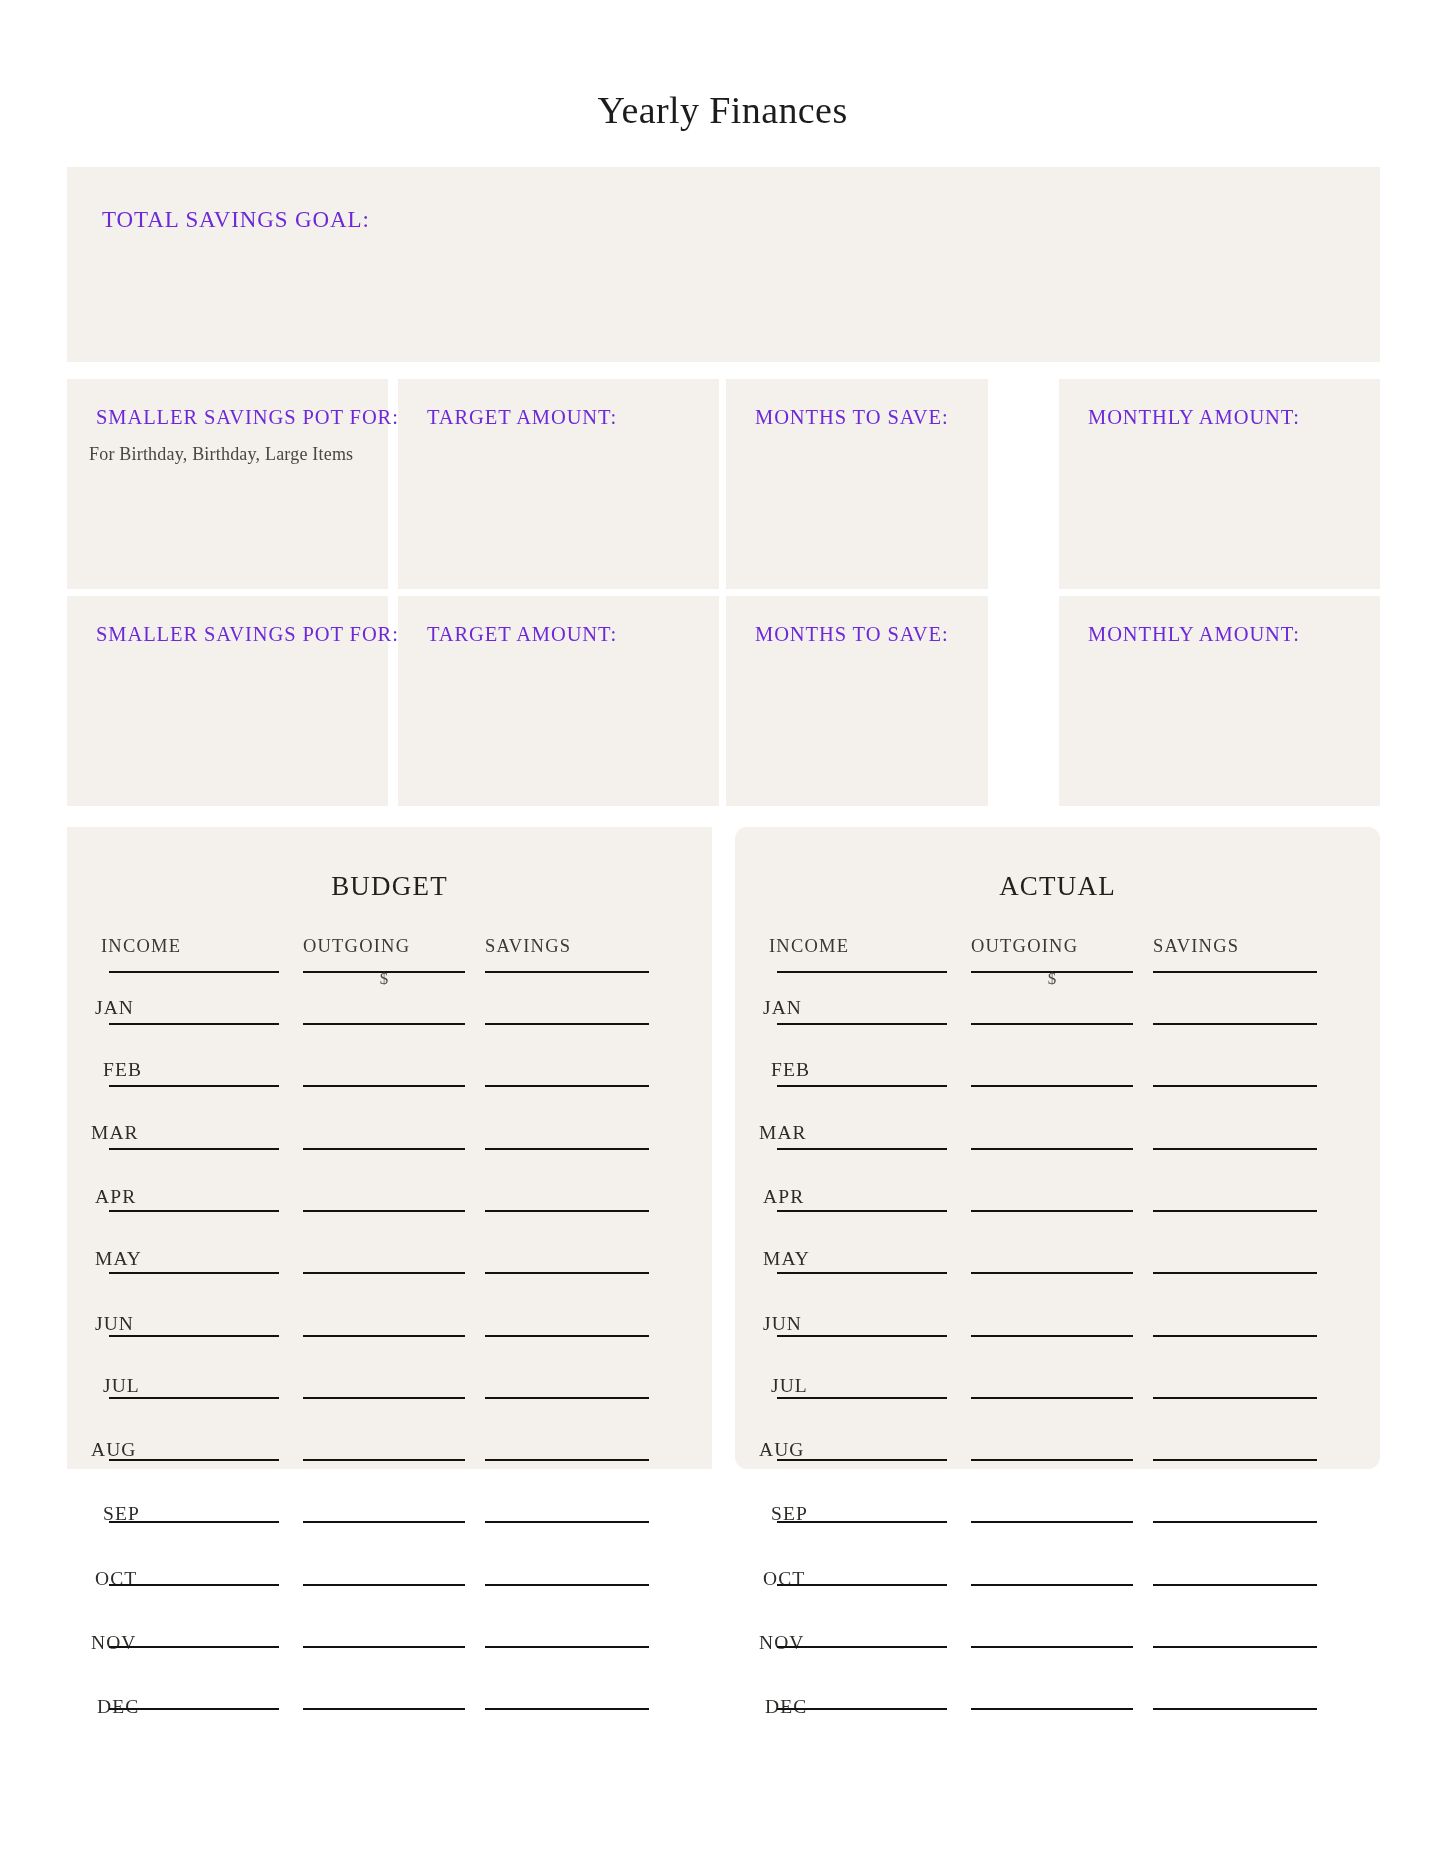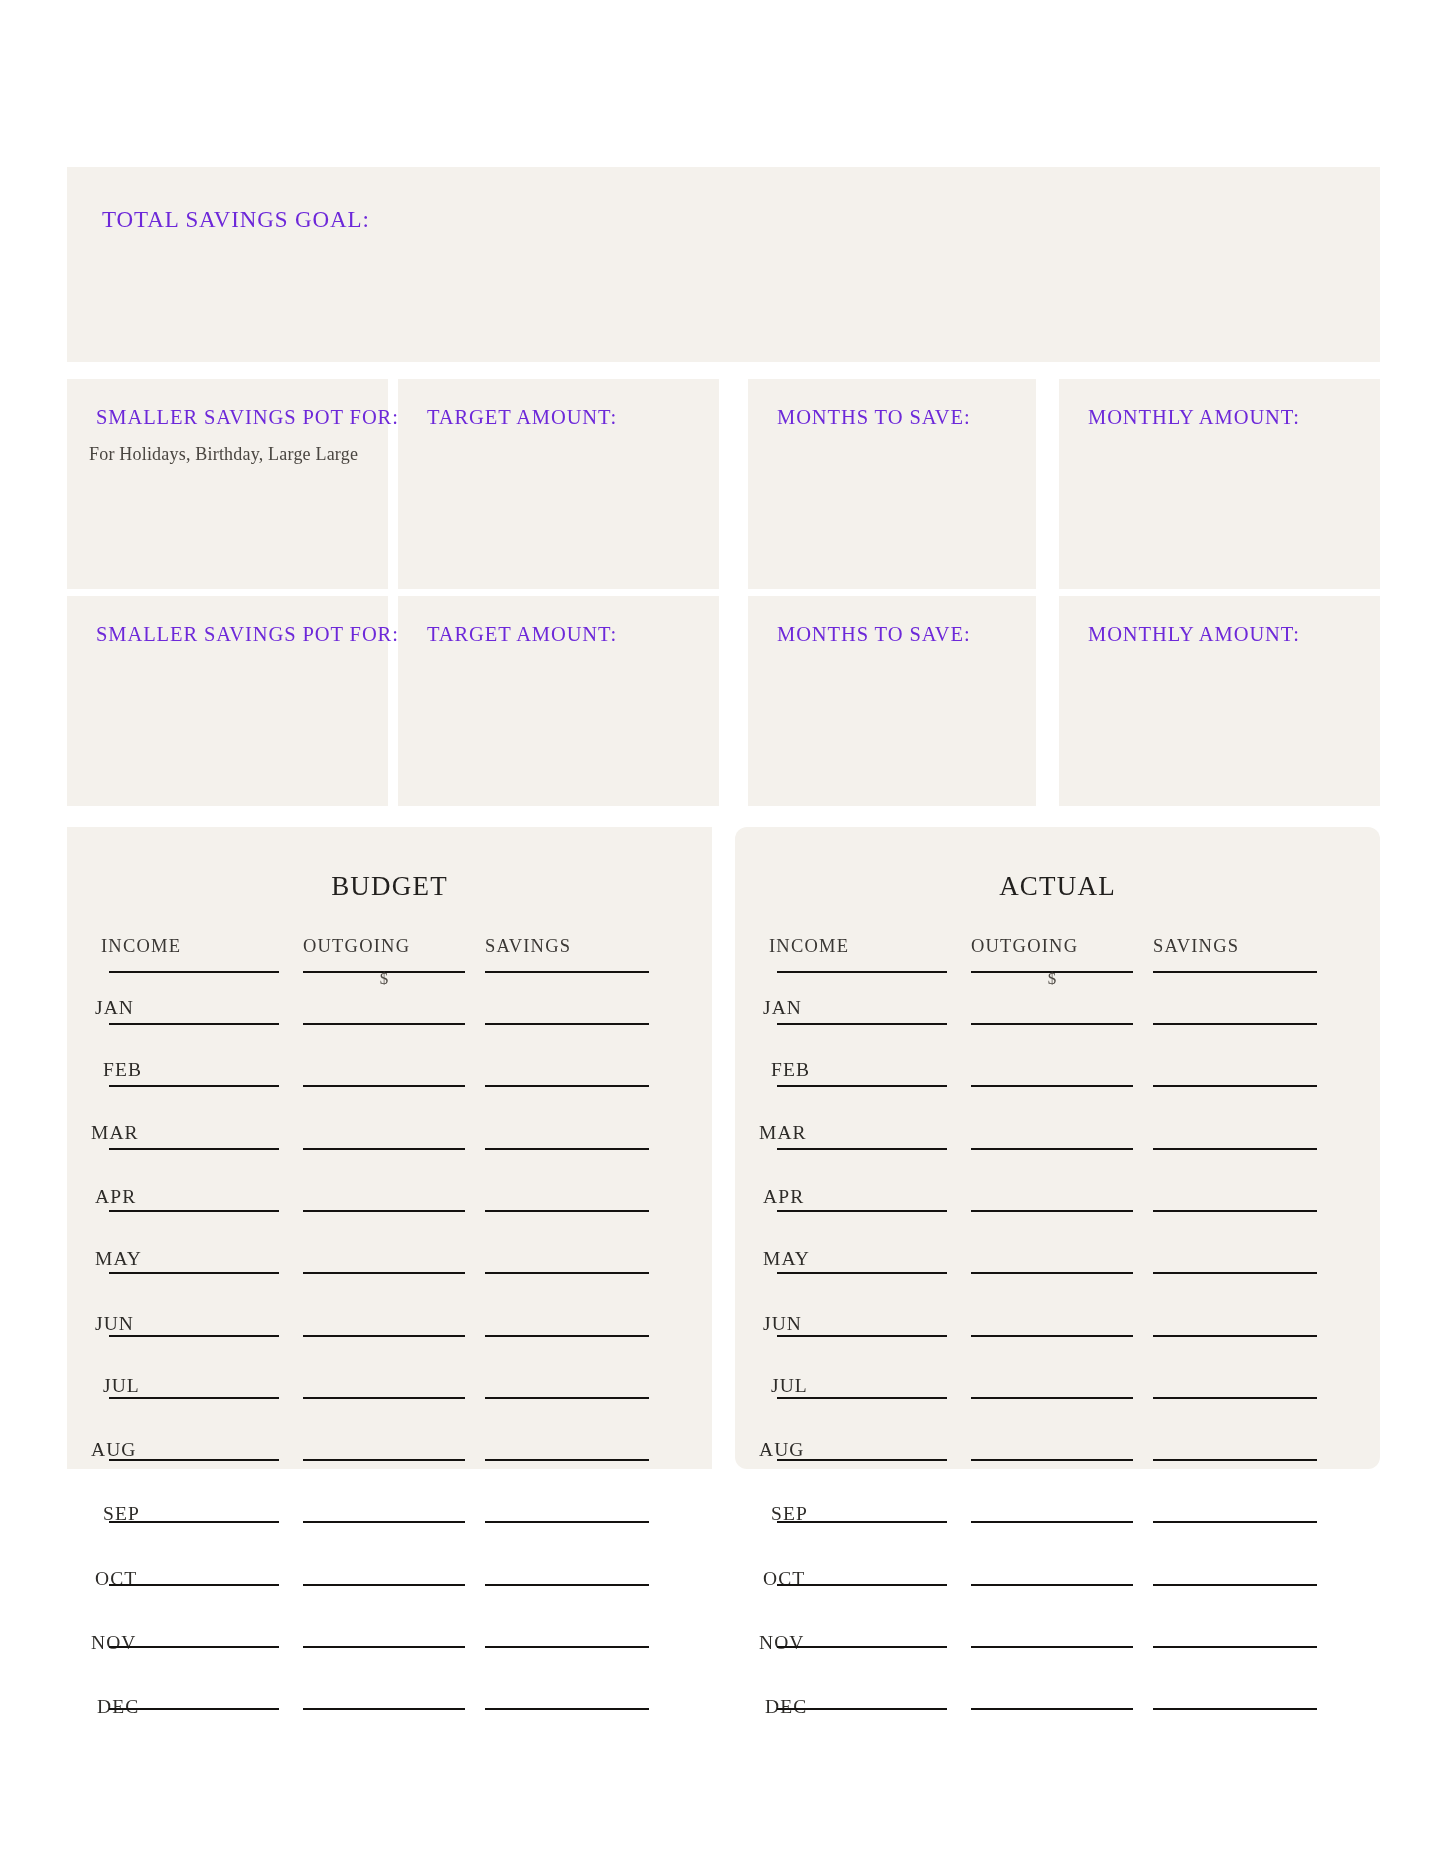--- a/index.html
+++ b/index.html
@@ -82,21 +82,21 @@
     position: absolute;
     left: 22px;
     top: 56px;
   }
 
   .row1 { top: 379px; }
   .row2 { top: 596px; }
 
   .col-a { left: 67px;   width: 321px; }
   .col-b { left: 398px;  width: 321px; }
-  .col-c { left: 748px;  width: 288px; }
+  .col-c { left: 726px;  width: 262px; }
   .col-d { left: 1059px; width: 321px; }
 
   
   .ledger {
     top: 827px;
     height: 642px;
     width: 645px;
   }
   #ledger-budget { left: 67px; }
   #ledger-actual { left: 735px; border-radius: 12px; }
@@ -174,28 +174,29 @@
   }
   .row-rule.c0 { left: 42px;  width: 170px; }
   .row-rule.c1 { left: 236px; width: 162px; }
   .row-rule.c2 { left: 418px; width: 164px; }
 </style>
 </head>
 <body>
 
 <div class="page">
 
+  <div class="page-title">Yearly Finances</div>
 
   <div class="panel" id="total-goal">
     <div class="panel-label">TOTAL SAVINGS GOAL:</div>
   </div>
 
   <div class="panel pot-cell row1 col-a">
     <div class="panel-label">SMALLER SAVINGS POT FOR:</div>
-    <div class="panel-sub">For Holidays, Birthday, Large Large</div>
+    <div class="panel-sub">For Birthday, Birthday, Large Items</div>
   </div>
   <div class="panel pot-cell row1 col-b">
     <div class="panel-label">TARGET AMOUNT:</div>
   </div>
   <div class="panel pot-cell row1 col-c">
     <div class="panel-label">MONTHS TO SAVE:</div>
   </div>
   <div class="panel pot-cell row1 col-d">
     <div class="panel-label">MONTHLY AMOUNT:</div>
   </div>

